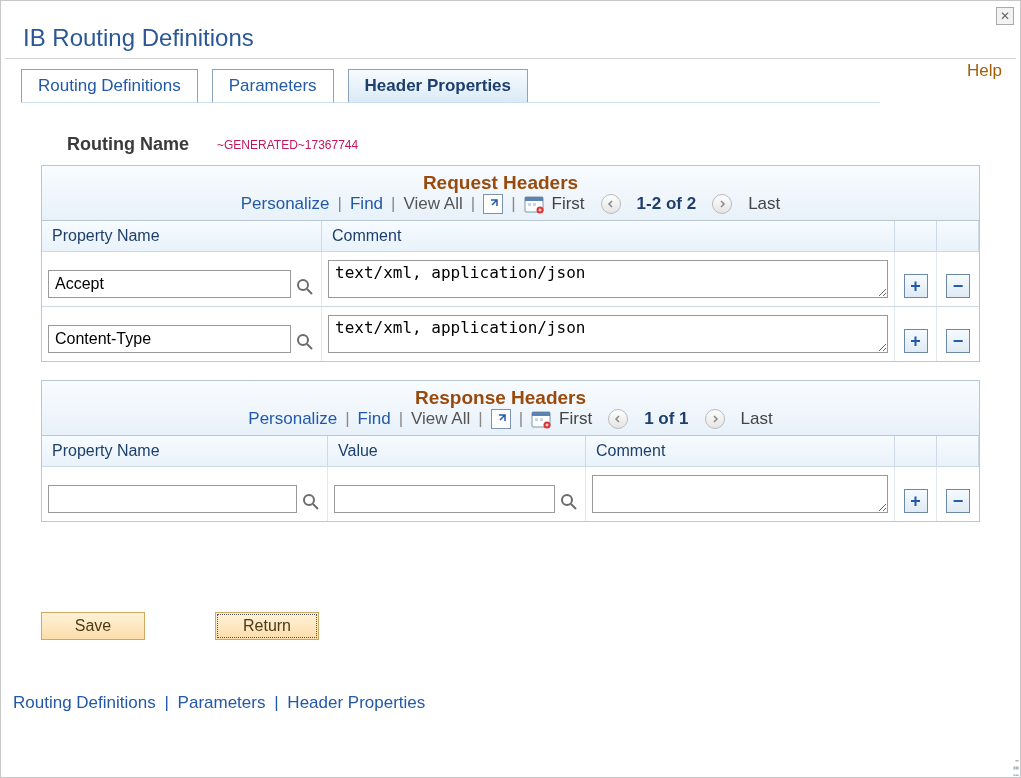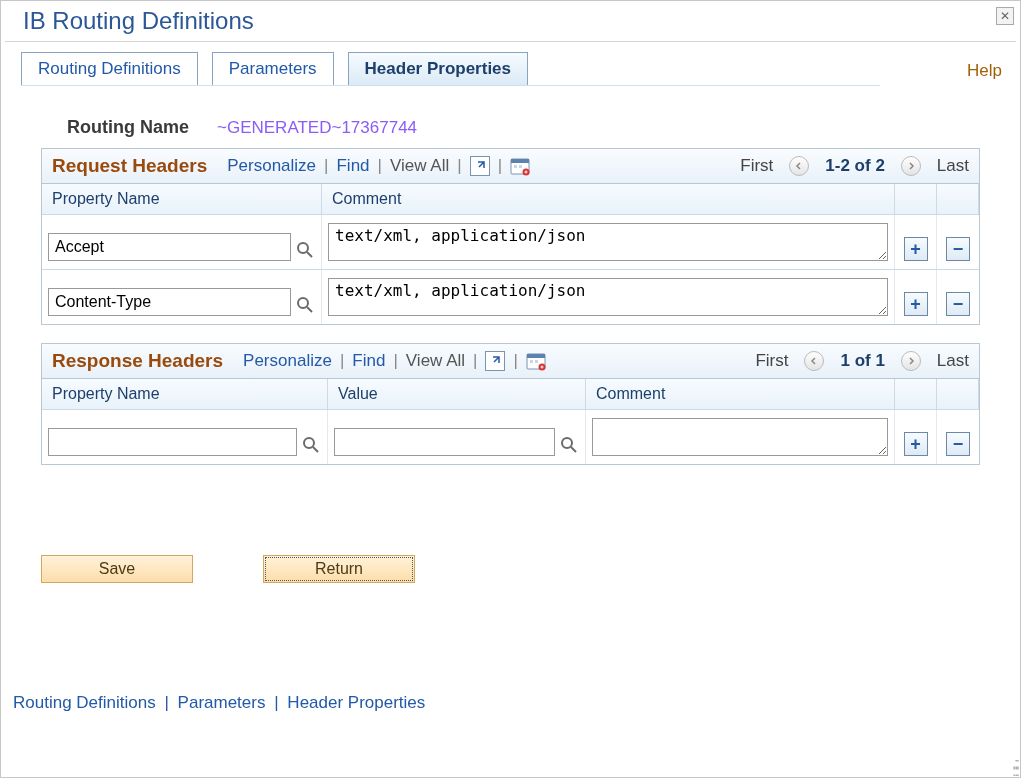--- a/index.html
+++ b/index.html
@@ -1,33 +1,33 @@
 <!DOCTYPE html>
 <html><head>
 <meta charset="utf-8">
 <style>
   * { box-sizing: border-box; }
   html, body { margin:0; padding:0; font-family: Arial, Helvetica, sans-serif; font-size:16px; color:#333; background:#fff; }
   .window { width:1021px; height:778px; border:1px solid #c7c7c7; position:relative; padding:0; overflow:hidden; }
-  .title-bar { padding:6px 18px 6px 22px; }
+  .title-bar { padding:23px 18px 6px 22px; }
   .title-bar h1 { margin:0; font-size:24px; font-weight:400; color:#2b5797; }
   .close-x { position:absolute; top:6px; right:6px; width:18px; height:18px; border:1px solid #aaa; background:#f3f3f3; font-size:12px; color:#666; text-align:center; line-height:16px; cursor:pointer; }
   .help-link { position:absolute; right:18px; top:60px; color:#a16207; font-size:17px; }
   .hr { border-top:1px solid #d4d4d4; margin:0px 4px 0 4px; }
   .tabs { display:flex; gap:14px; margin:10px 0 0 20px; padding-bottom:0; }
   .tab { border:1px solid #8aa3bf; border-bottom:1px solid #8aa3bf; padding:6px 16px 6px 16px; color:#2259a8; background:#fff; font-size:17px; cursor:pointer; }
   .tab.active { background:linear-gradient(#f6fbff,#dbeaf6); color:#1d3f6b; font-weight:700; border-bottom:1px solid #dbeaf6; }
   .tab-underline { border-bottom:1px solid #cde0ef; margin:0 140px 0 20px; height:0; position:relative; top:-1px; }
   .content { padding:30px 40px 0 40px; }
   .routing-row { display:flex; align-items:center; gap:28px; margin:0 0 10px 26px; }
   .routing-row .lbl { font-weight:700; font-size:18px; color:#3a3a3a; }
-  .routing-row .val { font-size:17px; color:#8b5cf6; }
+  .routing-row .val { font-size:12px; color:#be185d; }
 
   .grid { border:1px solid #b9c7d3; margin-bottom:18px; }
-  .grid-head { background:linear-gradient(#f9fcff,#e8f1f9); padding:6px 10px; display:flex; align-items:center; }
+  .grid-head { background:linear-gradient(#f9fcff,#e8f1f9); padding:6px 10px; display:flex; align-items:center;flex-direction:column; }
   .grid-title { color:#9a4a0c; font-weight:700; font-size:19px; flex:0 0 auto; margin-right:20px; }
   .grid-tools { display:flex; align-items:center; gap:8px; color:#666; font-size:17px; flex:1; }
   .grid-tools .lnk { color:#2259a8; cursor:pointer; }
   .grid-tools .sep { color:#888; }
   .grid-tools .muted { color:#555; }
   .nav { display:flex; align-items:flex-start; gap:16px; margin-left:auto; color:#444; font-size:17px; }
   .nav .count { color:#1d3f6b; font-weight:700; }
   .nav-arrow { width:20px; height:20px; border:1px solid #bbb; border-radius:50%; background:linear-gradient(#fefefe,#e4e4e4); display:inline-flex; align-items:center; justify-content:center; cursor:pointer; color:#888; }
   .nav-arrow svg { width:8px; height:8px; display:block; }
   .icon-btn { width:20px; height:20px; display:inline-flex; align-items:center; justify-content:center; cursor:pointer; }
@@ -54,21 +54,21 @@
   .req .col-h.c3, .req .col-h.c4 { border-right:1px solid #cdd9e4; }
 
   
   .resp .c1 { width:286px; }
   .resp .c2 { width:258px; }
   .resp .c3 { flex:1; }
   .resp .c4 { width:42px; justify-content:center; }
   .resp .c5 { width:42px; justify-content:center; }
 
   .btn-row { margin-top:90px; display:flex; gap:70px; }
-  .btn { width:152px; height:28px; border:1px solid #d0a85e; background:linear-gradient(#fff2d8,#fdddab); color:#4a3a18; font-size:16px; cursor:pointer; }
+  .btn { width:104px; height:28px; border:1px solid #d0a85e; background:linear-gradient(#fff2d8,#fdddab); color:#4a3a18; font-size:16px; cursor:pointer; }
   .btn.focus { outline:1px dotted #555; outline-offset:-3px; }
 
   .footer-links { position:absolute; left:12px; bottom:64px; font-size:17px; color:#2259a8; }
   .footer-links .sep { color:#2259a8; margin:0 4px; }
   .footer-links span { cursor:pointer; }
 
   .resizer { position:absolute; right:2px; bottom:2px; color:#9aa6b2; font-size:14px; letter-spacing:-2px; line-height:8px; pointer-events:none; }
 </style>
 </head>
 <body>

